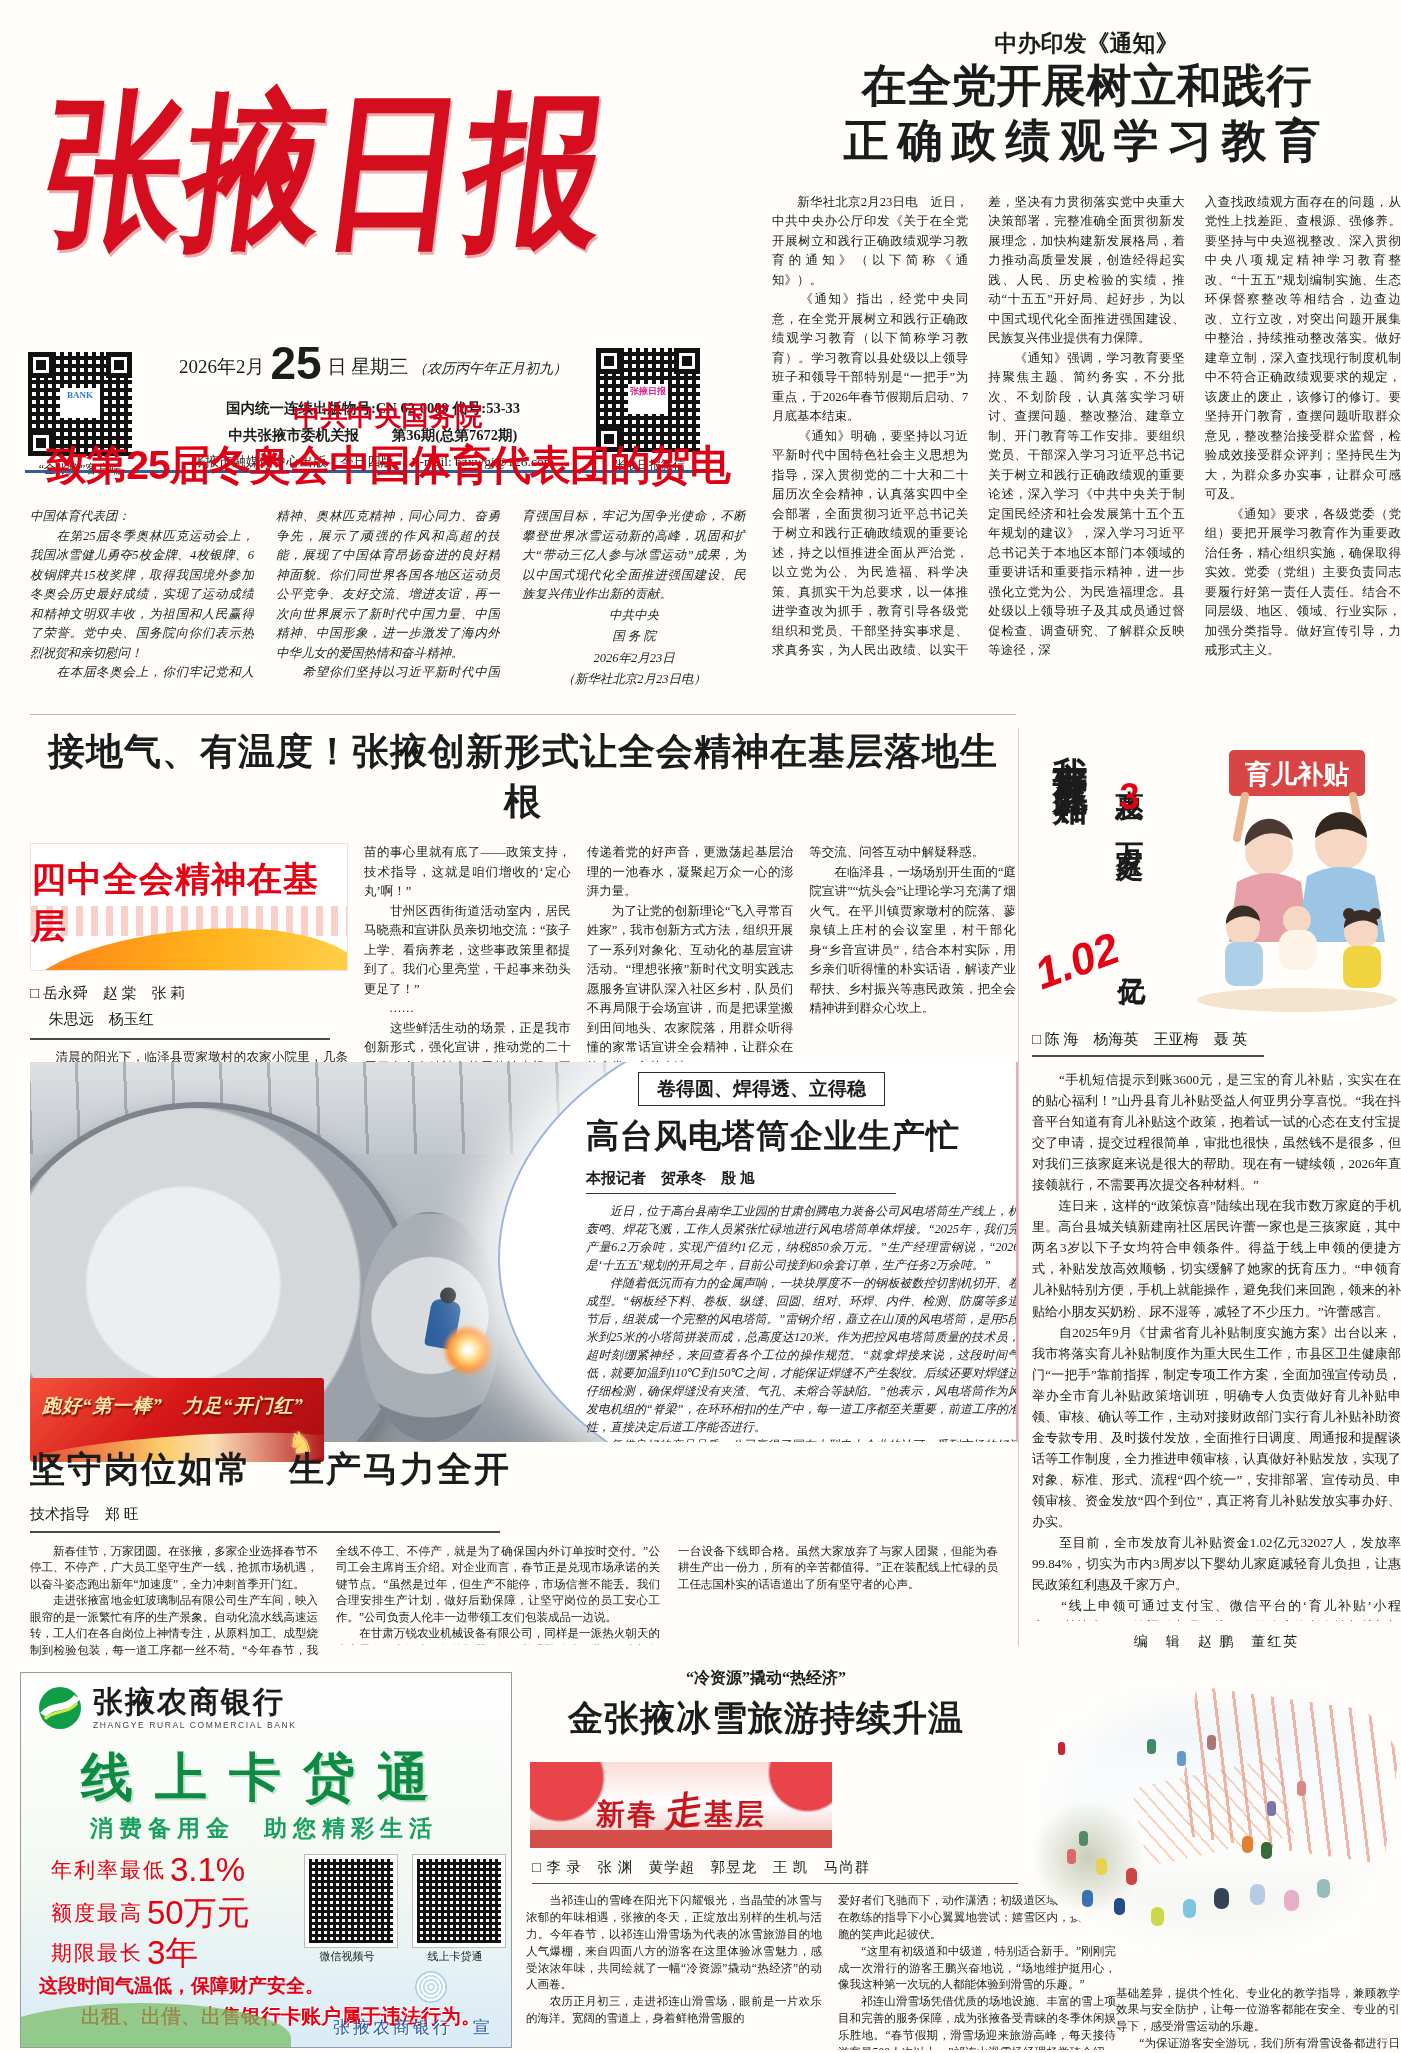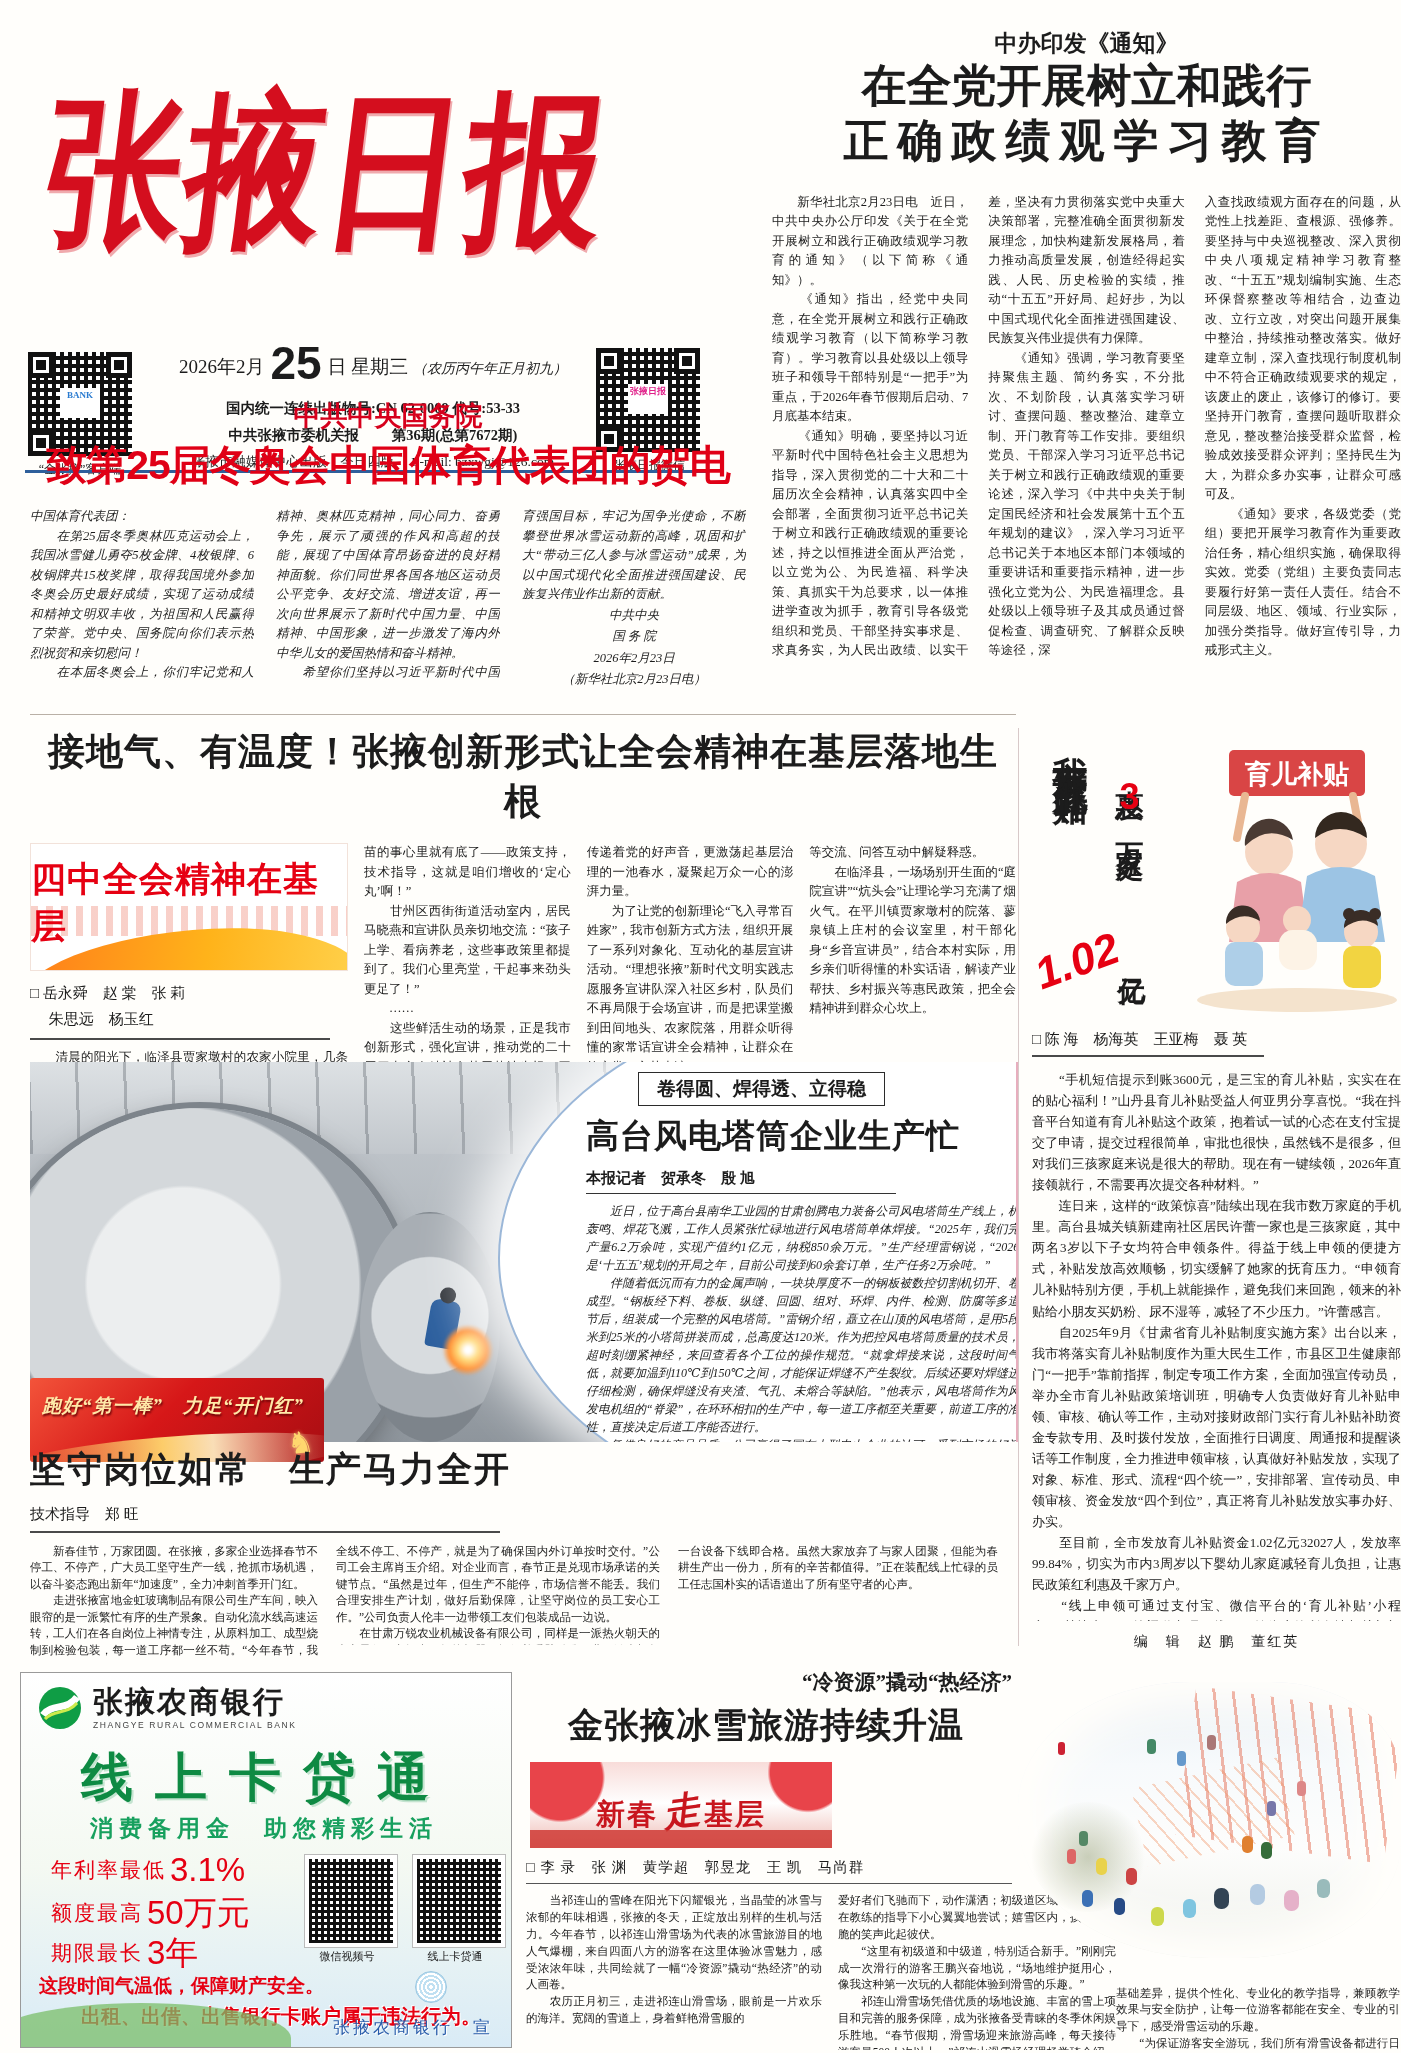--- a/index.html
+++ b/index.html
@@ -159,34 +159,34 @@
   .adwarn2{position:absolute;left:60px;top:330px;color:#e60012;font-weight:bold;font-size:20px;
            text-shadow:1px 1px 0 #fff,-1px -1px 0 #fff;}
   .adsponsor{position:absolute;right:18px;bottom:8px;color:#2a5caa;font-size:17px;letter-spacing:3px;
              text-shadow:1px 1px 0 #fff;}
   .adhill{position:absolute;left:-30px;bottom:-26px;width:300px;height:70px;border-radius:50% 50% 0 0;background:#79bd68;opacity:.75;}
   .globe{position:absolute;right:64px;bottom:44px;width:30px;height:30px;border-radius:50%;
          background:repeating-radial-gradient(circle at 50% 50%,#fff 0 2px,#bfe0f2 2px 4px);border:1px solid #9cc8e2;}
 
   
   .ice{left:520px;top:1668px;width:881px;height:385px;}
-  .ice .k{width:492px;font-size:21px;text-align:right;}
+  .ice .k{width:492px;font-size:16px;}
   .ice .t{width:492px;text-align:center;font-family:"Liberation Sans","DejaVu Sans",sans-serif;
           font-weight:bold;font-size:35px;margin-top:6px;letter-spacing:1px;}
   .stamp{position:absolute;left:10px;top:94px;width:302px;height:86px;overflow:hidden;
          background:radial-gradient(circle at 10% 18%,#e8444a 0 15%,transparent 16%),
                     radial-gradient(circle at 92% 12%,#e8444a 0 13%,transparent 14%),
                     linear-gradient(180deg,#f8dcd9 0%,#fff 48%,#eeb9b2 100%);}
   .stamp .line{position:absolute;left:0;right:0;top:24px;text-align:center;white-space:nowrap;}
   .stamp .a{color:#c8161e;font-weight:bold;font-size:29px;letter-spacing:2px;}
   .stamp .z{color:#c8161e;font-style:italic;font-size:38px;font-weight:bold;display:inline-block;transform:rotate(-8deg);padding:0 4px;}
   .stamp::after{content:'';position:absolute;left:-10px;right:-10px;bottom:-16px;height:34px;
          background:radial-gradient(circle at 30% 0,#d03a35 0 40%,transparent 41%),
                     radial-gradient(circle at 75% 10%,#d03a35 0 45%,transparent 46%);opacity:.85;}
-  .ice .byl{position:absolute;left:6px;top:190px;width:486px;border-bottom:1.5px solid #555;padding-bottom:6px;font-size:14.5px;letter-spacing:1px;}
+  .ice .byl{position:absolute;left:12px;top:190px;width:486px;border-bottom:1.5px solid #555;padding-bottom:6px;font-size:14.5px;letter-spacing:1px;}
   .ice .c1{position:absolute;left:6px;top:224px;width:296px;height:158px;font-size:11.5px;line-height:1.47;}
   .ice .c2{position:absolute;left:318px;top:224px;width:278px;height:158px;font-size:11.5px;line-height:1.47;}
   .ice .c3{position:absolute;left:596px;top:300px;width:284px;height:84px;font-size:11.5px;line-height:1.45;}
   .skiphoto{position:absolute;left:498px;top:14px;width:383px;height:276px;border-radius:45% 34% 42% 50%;overflow:hidden;
             background:linear-gradient(180deg,#e8eef3 0%,#f7fafc 30%,#fdfdfc 60%,#eef0ea 100%);
             box-shadow:inset 0 0 42px 30px #fffefb;}
   .fence{position:absolute;right:6px;top:18px;width:210px;height:150px;opacity:.8;transform:rotate(8deg);
          background:repeating-linear-gradient(75deg,transparent 0 16px,rgba(225,90,60,.55) 16px 19px);}
   .net{position:absolute;left:120px;top:90px;width:150px;height:80px;opacity:.6;transform:rotate(-12deg);
        background:repeating-linear-gradient(60deg,transparent 0 10px,rgba(240,140,90,.6) 10px 12px);}

